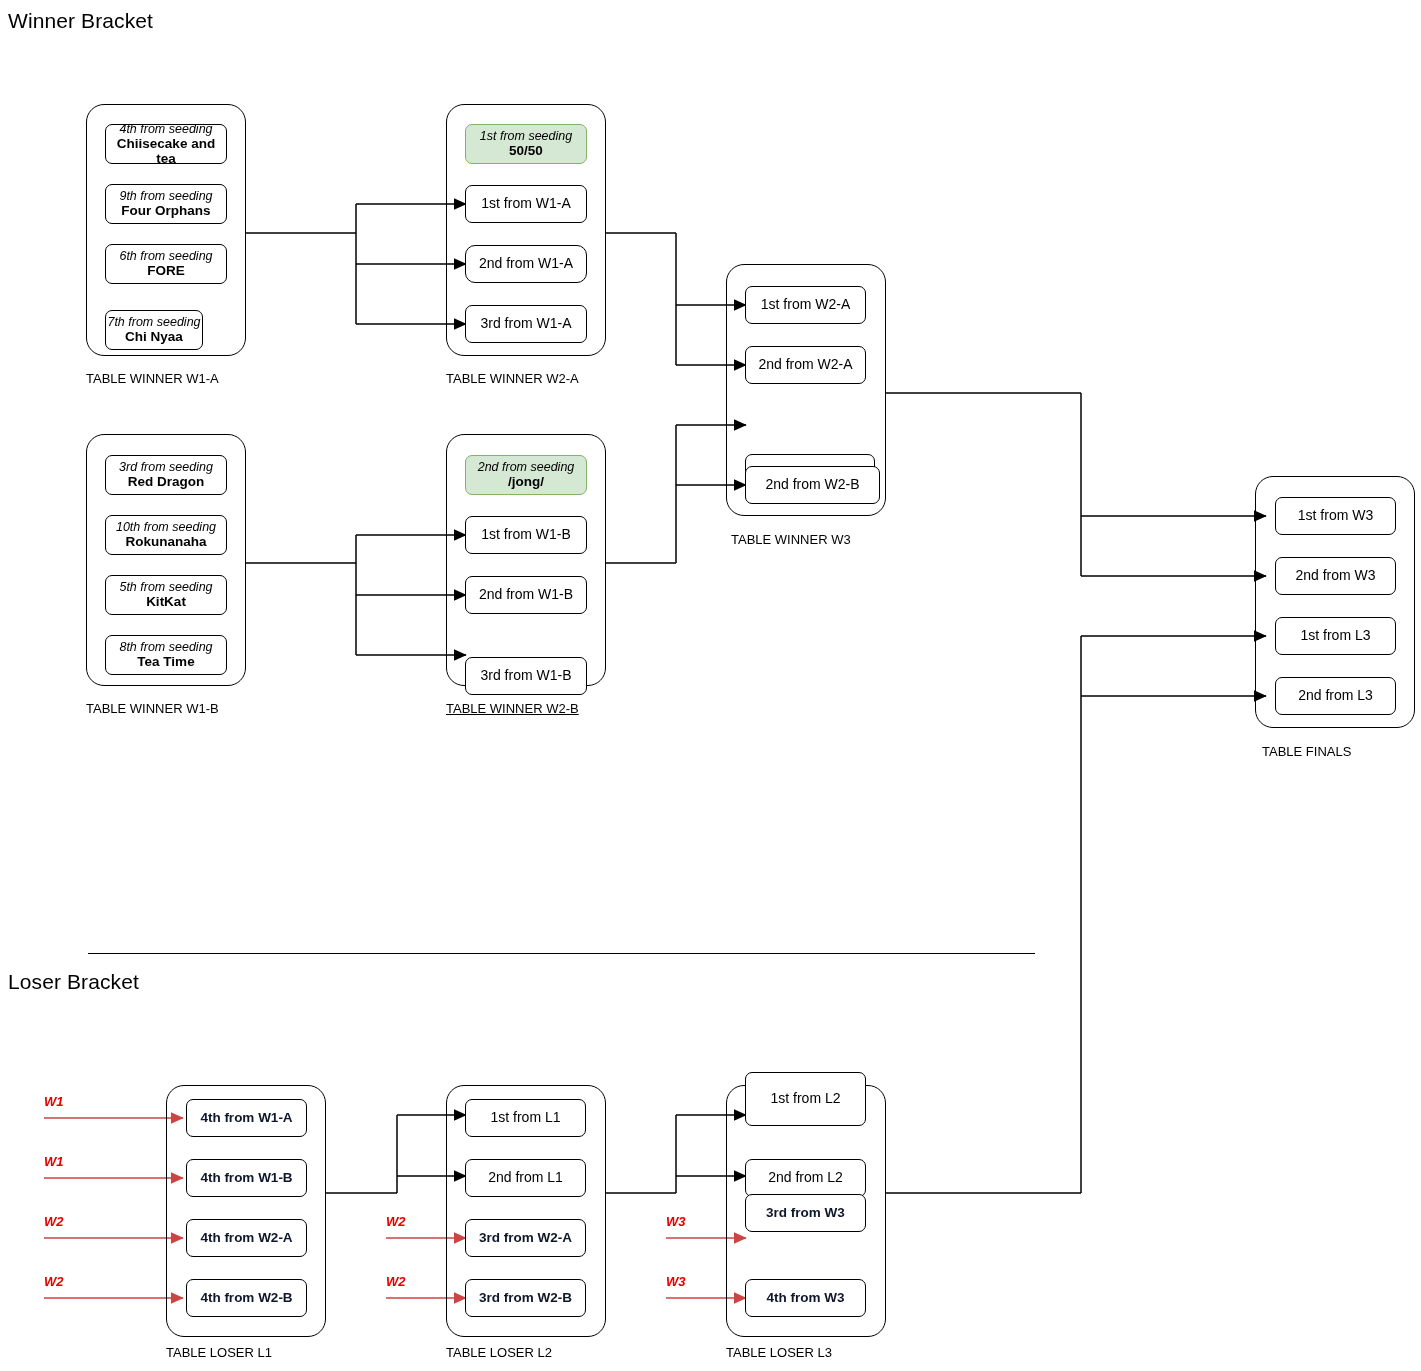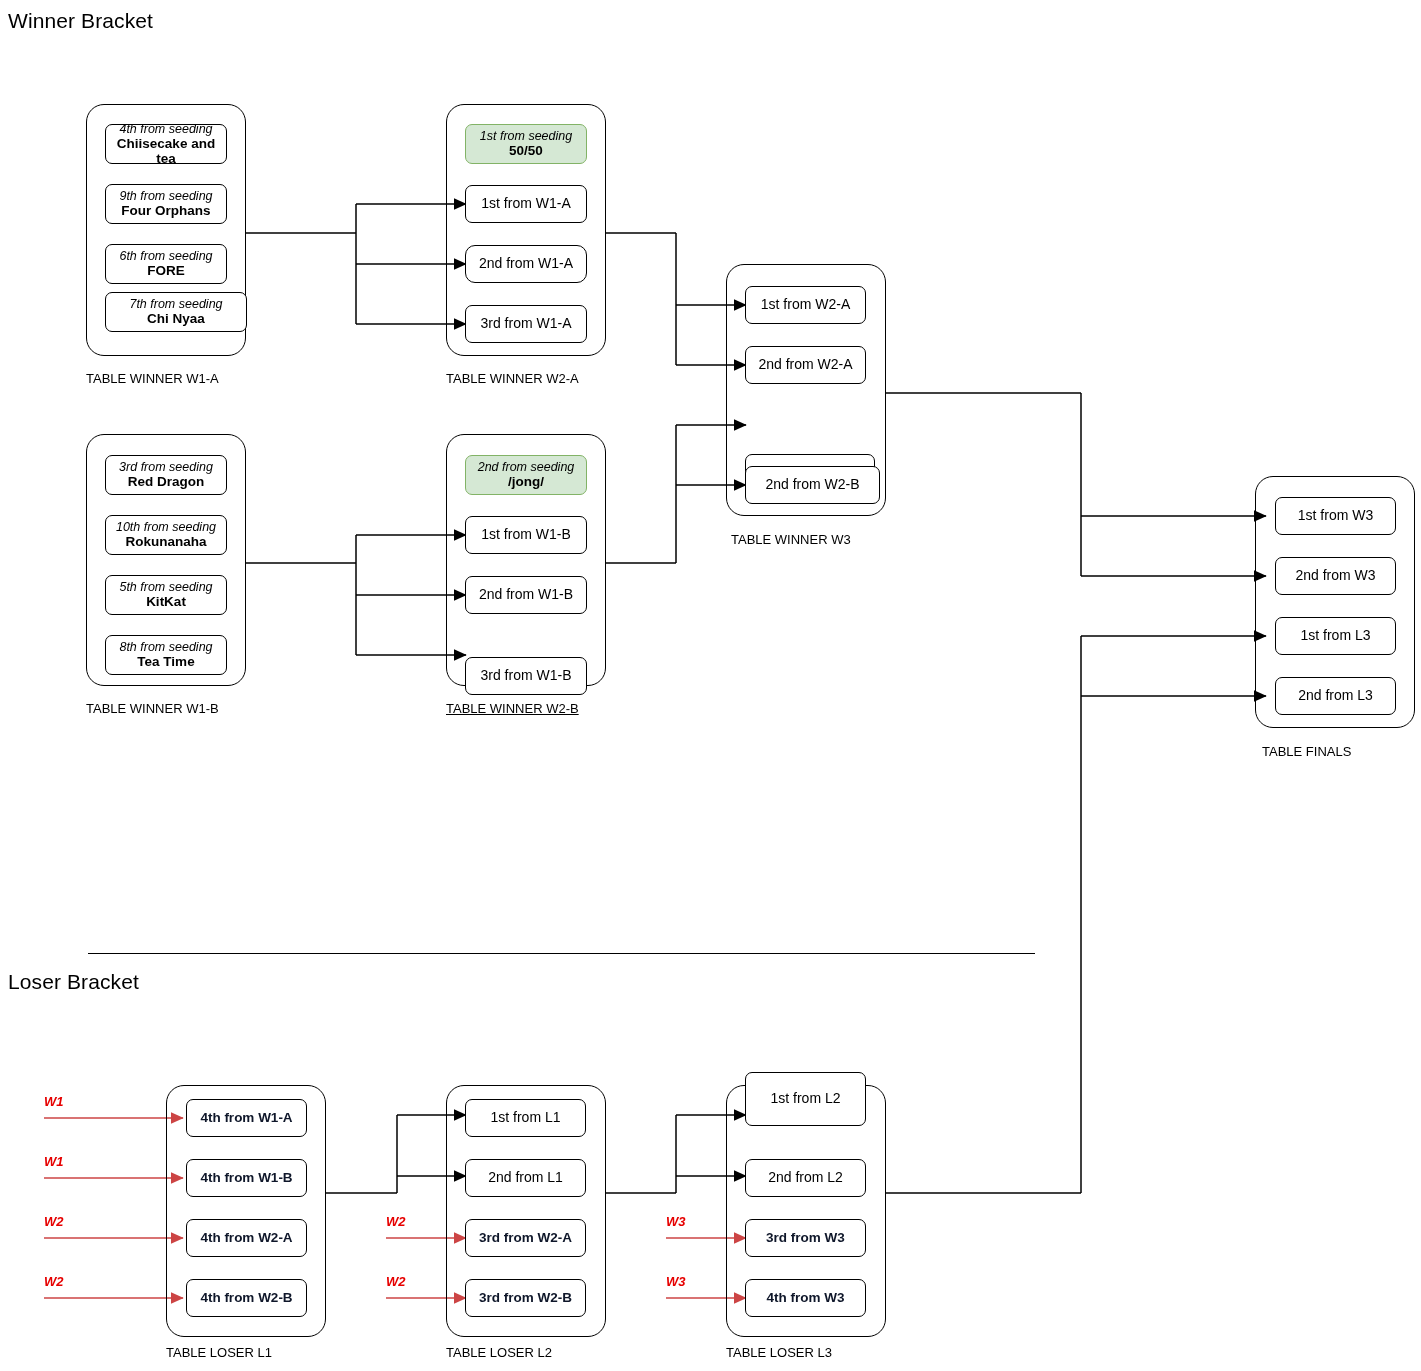--- a/index.html
+++ b/index.html
@@ -182,21 +182,21 @@
     <span class="name">Chiisecake and tea</span>
   </div>
   <div class="cell" style="left:105px; top:184px; width:122px; height:40px;">
     <span class="seed">9th from seeding</span>
     <span class="name">Four Orphans</span>
   </div>
   <div class="cell" style="left:105px; top:244px; width:122px; height:40px;">
     <span class="seed">6th from seeding</span>
     <span class="name">FORE</span>
   </div>
-  <div class="cell" style="left:105px; top:292px; width:142px; height:40px;">
+  <div class="cell" style="left:105px; top:310px; width:98px; height:40px;">
     <span class="seed">7th from seeding</span>
     <span class="name">Chi Nyaa</span>
   </div>
   <div class="group-label" style="left:86px; top:371px;">TABLE WINNER W1-A</div>
 
   <div class="group-box" style="left:446px; top:104px; width:160px; height:252px;"></div>
   <div class="cell green" style="left:465px; top:124px; width:122px; height:40px;">
     <span class="seed">1st from seeding</span>
     <span class="name">50/50</span>
   </div>
@@ -312,21 +312,21 @@
   <div class="src-label" style="left:386px; top:1214px;">W2</div>
   <div class="src-label" style="left:386px; top:1274px;">W2</div>
 
   <div class="group-box" style="left:726px; top:1085px; width:160px; height:252px;"></div>
   <div class="cell" style="left:745px; top:1048px; width:121px; height:54px;margin-top:24px;">
     <span class="plain">1st from L2</span>
   </div>
   <div class="cell" style="left:745px; top:1159px; width:121px; height:38px;">
     <span class="plain">2nd from L2</span>
   </div>
-  <div class="cell redtext" style="left:745px; top:1219px; width:121px; height:38px;">
+  <div class="cell redtext" style="left:745px; top:1194px; width:121px; height:38px;">
     <span class="plain">3rd from W3</span>
   </div>
   <div class="cell redtext" style="left:745px; top:1279px; width:121px; height:38px;">
     <span class="plain">4th from W3</span>
   </div>
   <div class="group-label" style="left:726px; top:1345px;">TABLE LOSER L3</div>
   <div class="src-label" style="left:666px; top:1214px;">W3</div>
   <div class="src-label" style="left:666px; top:1274px;">W3</div>
 
 </div>

